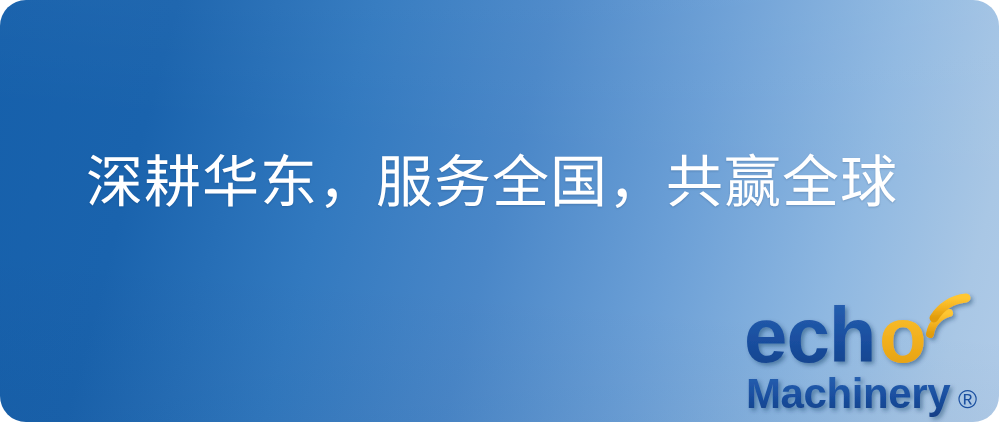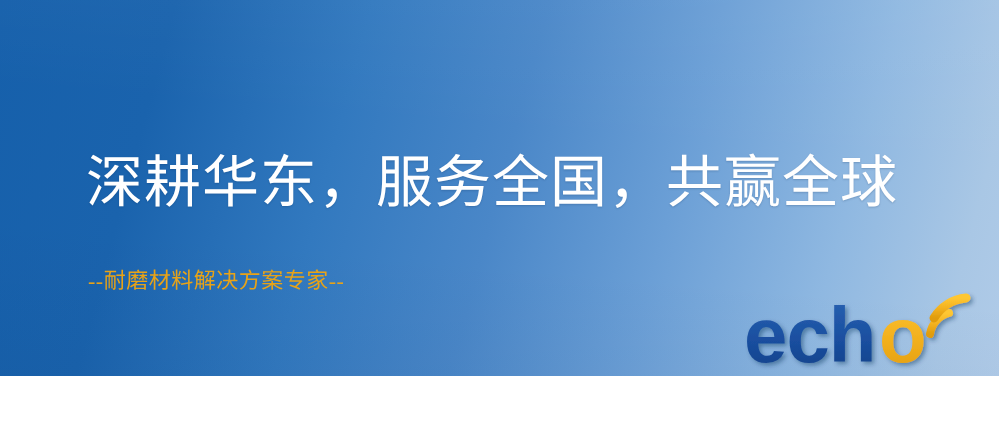--- a/index.html
+++ b/index.html
@@ -4,34 +4,35 @@
 <title>Echo Machinery Banner</title>
 <style>
   html, body {
     margin: 0;
     padding: 0;
     background: #ffffff;
   }
   #banner {
     position: relative;
     width: 999px;
-    height: 376px;
+    height: 422px;
     overflow: hidden;
     font-family: "Liberation Sans", sans-serif;
     
     background:
       linear-gradient(105deg,
         #1660ab 0%,
         #1a63ad 16%,
         #3279bf 34%,
         #4a87c8 50%,
         #6b9fd6 66%,
         #8fb8e1 82%,
         #a9c7e5 94%,
         #b0cbe8 100%);
+    border-radius: 26px;
   }
   
   #banner::after {
     content: "";
     position: absolute;
     inset: 0;
     pointer-events: none;
     background:
       linear-gradient(185deg,
         rgba(255,255,255,0.045) 0%,
@@ -87,21 +88,20 @@
     overflow: visible;
   }
 </style>
 </head>
 <body>
 
 <div id="banner">
 
   <h1 class="headline">深耕华东，服务全国，共赢全球</h1>
 
-  <p class="subtitle">--耐磨材料解决方案专家--</p>
 
   <div class="logo">
     <svg viewBox="0 0 252 122" xmlns="http://www.w3.org/2000/svg" aria-hidden="true">
       <defs>
         <linearGradient id="blueFill" x1="0" y1="0" x2="0" y2="1">
           <stop offset="0%" stop-color="#2a64b4"></stop>
           <stop offset="55%" stop-color="#1a4fa0"></stop>
           <stop offset="100%" stop-color="#123f86"></stop>
         </linearGradient>
         <linearGradient id="goldFill" x1="0" y1="0" x2="0" y2="1">

